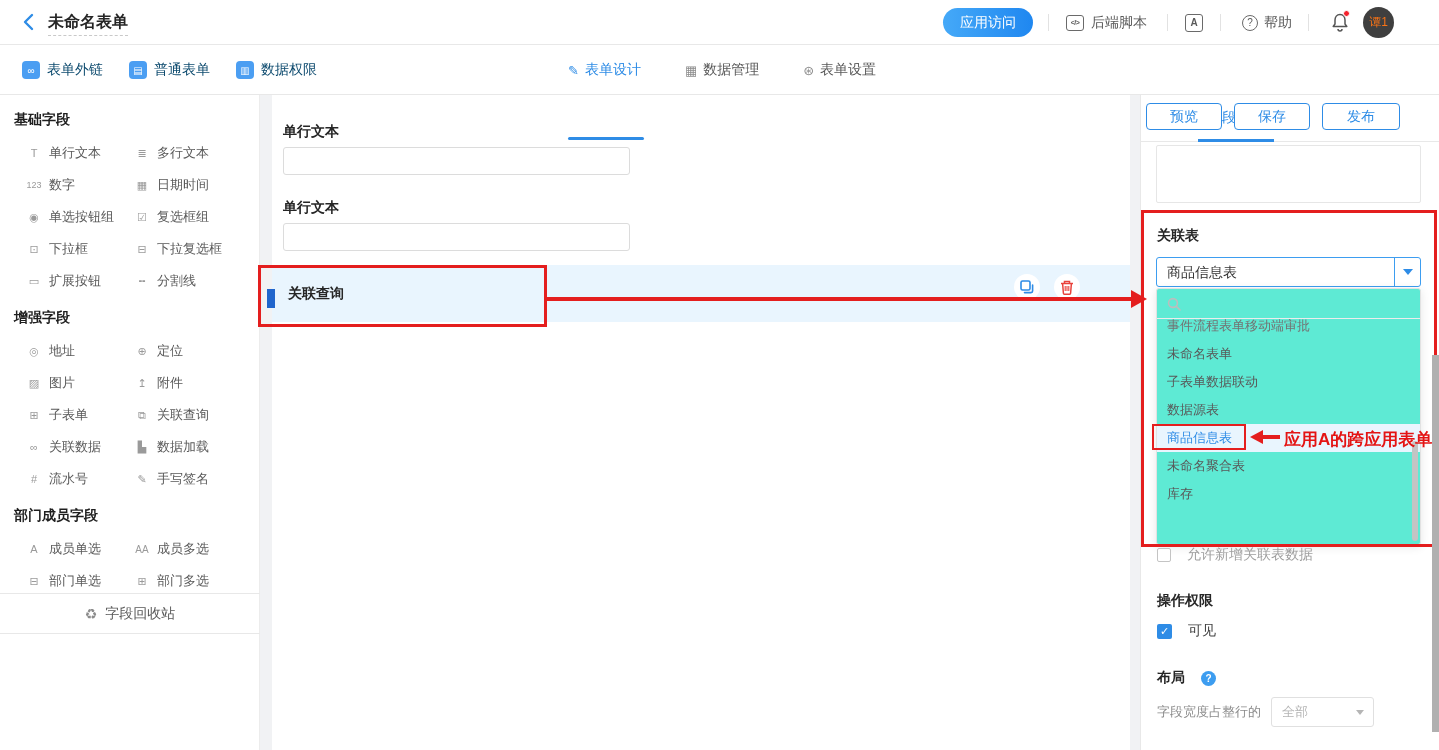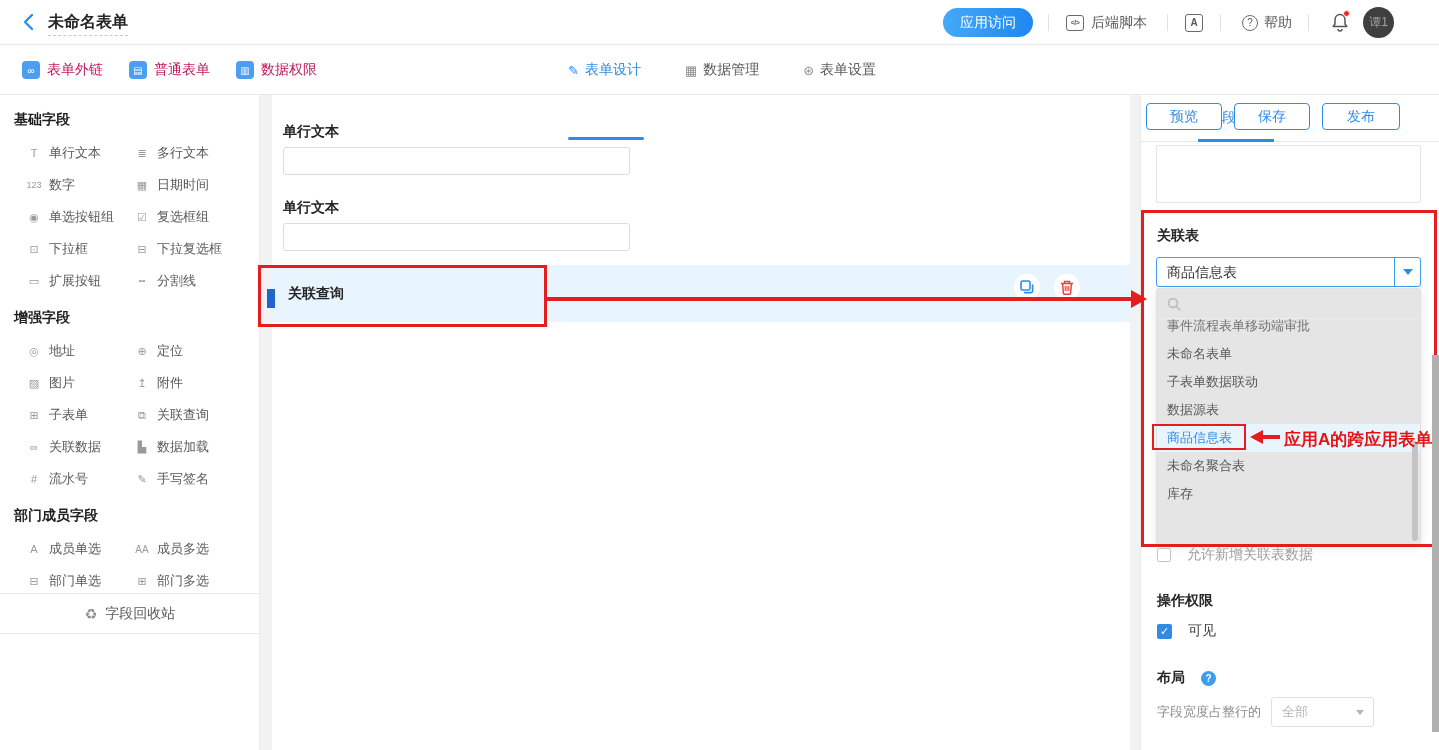--- a/index.html
+++ b/index.html
@@ -21,29 +21,29 @@
   .hdr-item { position:absolute; top:0; height:45px; display:flex; align-items:center; color:#595959; font-size:14px; cursor:pointer; }
   .mini-box { display:inline-flex; align-items:center; justify-content:center; width:18px; height:16px;
     border:1.3px solid #6a6a6a; border-radius:3px; font-size:7px; color:#595959; margin-right:7px; font-weight:700; letter-spacing:-0.5px;}
   .mini-box2 { display:inline-flex; align-items:center; justify-content:center; width:18px; height:18px;
     border:1.3px solid #6a6a6a; border-radius:3px; font-size:10px; color:#595959; font-weight:700;}
   .q-circle { display:inline-flex; align-items:center; justify-content:center; width:16px; height:16px;
     border:1.3px solid #6a6a6a; border-radius:50%; font-size:10px; color:#595959; margin-right:6px; }
   .bell-wrap { position:absolute; left:1330px; top:12px; width:22px; height:22px; cursor:pointer; }
   .bell-dot { position:absolute; left:13px; top:-2px; width:7px; height:7px; background:#f5222d; border-radius:50%; border:1px solid #fff; }
   .avatar { position:absolute; left:1363px; top:7px; width:31px; height:31px; border-radius:50%; background:#3f3f3f;
-    color:#a3a3a3; font-size:12px; display:flex; align-items:center; justify-content:center; cursor:pointer; }
+    color:#f97316; font-size:12px; display:flex; align-items:center; justify-content:center; cursor:pointer; }
 
   
   .toolbar { position:absolute; left:0; top:45px; width:1439px; height:50px; background:#fff; border-bottom:1px solid #e8e8e8; z-index:4; }
   .tb-links { position:absolute; left:22px; top:0; height:50px; display:flex; align-items:center; gap:26px; }
   .tb-link { display:flex; align-items:center; gap:7px; cursor:pointer; }
   .tb-link .ic { width:18px; height:18px; border-radius:4px; background:#4b9ef2; color:#fff; font-size:10px;
     display:flex; align-items:center; justify-content:center; }
-  .tb-link .lb { color:#be185d; font-size:14px; }
+  .tb-link .lb { color:#0c4a6e; font-size:14px; }
   .tb-tabs { position:absolute; left:568px; top:0; height:50px; display:flex; align-items:center; gap:44px; }
   .tb-tab { display:flex; align-items:center; gap:6px; color:#595959; font-size:14px; cursor:pointer; }
   .tb-tab .tic { font-size:13px; color:#8c8c8c; }
   .tb-tab.active { color:#2e8ce6; }
   .tb-tab.active .tic { color:#2e8ce6; }
   .tab-underline { position:absolute; left:568px; top:92px; width:76px; height:3px; background:#2e8ce6; border-radius:2px; }
   .tb-btn { position:absolute; top:58px; height:27px; background:#fff; border:1px solid #2e8ce6; border-radius:4px;
     color:#2e8ce6; font-size:14px; text-align:center; line-height:25px; cursor:pointer; }
 
   
@@ -74,21 +74,21 @@
   .p-tabs { position:absolute; left:0; top:0; width:299px; height:47px; border-bottom:1px solid #e8e8e8; }
   .p-tab { position:absolute; top:14px; width:100px; text-align:center; font-size:14px; color:#262626; cursor:pointer; }
   .p-tab.active { color:#2e8ce6; }
   .p-underline { position:absolute; left:57px; top:44px; width:76px; height:3px; background:#2e8ce6; }
   .p-emptybox { position:absolute; left:15px; top:50px; width:265px; height:58px; border:1px solid #e6e6e6; border-radius:2px; background:#fff; }
   .p-label-b { position:absolute; font-size:14px; font-weight:700; color:#262626; }
   .p-select { position:absolute; left:15px; top:162px; width:265px; height:30px; border:1px solid #3d9df0; border-radius:3px; background:#fff; cursor:pointer; }
   .p-select .val { position:absolute; left:10px; top:0; line-height:28px; font-size:14px; color:#333; }
   .p-select .chev-seg { position:absolute; right:0; top:0; width:26px; height:28px; border-left:1px solid #3d9df0; display:flex; align-items:center; justify-content:center; }
   .tri-down-blue { width:0; height:0; border-left:5px solid transparent; border-right:5px solid transparent; border-top:6px solid #2e8ce6; }
-  .dd { position:absolute; left:15px; top:193px; width:265px; height:257px; background:#e5e5e5; border:1px solid #e2e2e2; border-radius:3px;
+  .dd { position:absolute; left:15px; top:193px; width:265px; height:257px; background:#5eead4; border:1px solid #e2e2e2; border-radius:3px;
     box-shadow:0 2px 10px rgba(0,0,0,0.10); overflow:hidden; }
   .dd-search { position:relative; height:30px; border-bottom:1px solid #ececec; cursor:text; }
   .dd-list { position:relative; height:225px; overflow:hidden; }
   .dd-item { height:28px; line-height:28px; padding-left:10px; font-size:13px; color:#595959; cursor:pointer; white-space:nowrap; }
   .dd-item.clip { margin-top:-7px; color:#737373; }
   .dd-item.selected { background:#e9f5fe; color:#2e8ce6; }
   .dd-scroll { position:absolute; right:2px; top:152px; width:6px; height:100px; background:#c4c4c4; border-radius:3px; cursor:pointer; }
   .cb { display:inline-block; width:14px; height:14px; border:1px solid #c4c4c4; border-radius:2px; background:#fff; vertical-align:middle; cursor:pointer; }
   .cb.checked { width:15px; height:15px; border:none; background:#2e8ce6; color:#fff; font-size:11px; line-height:15px; text-align:center; }
   .p-row { position:absolute; left:16px; display:flex; align-items:center; gap:16px; }

